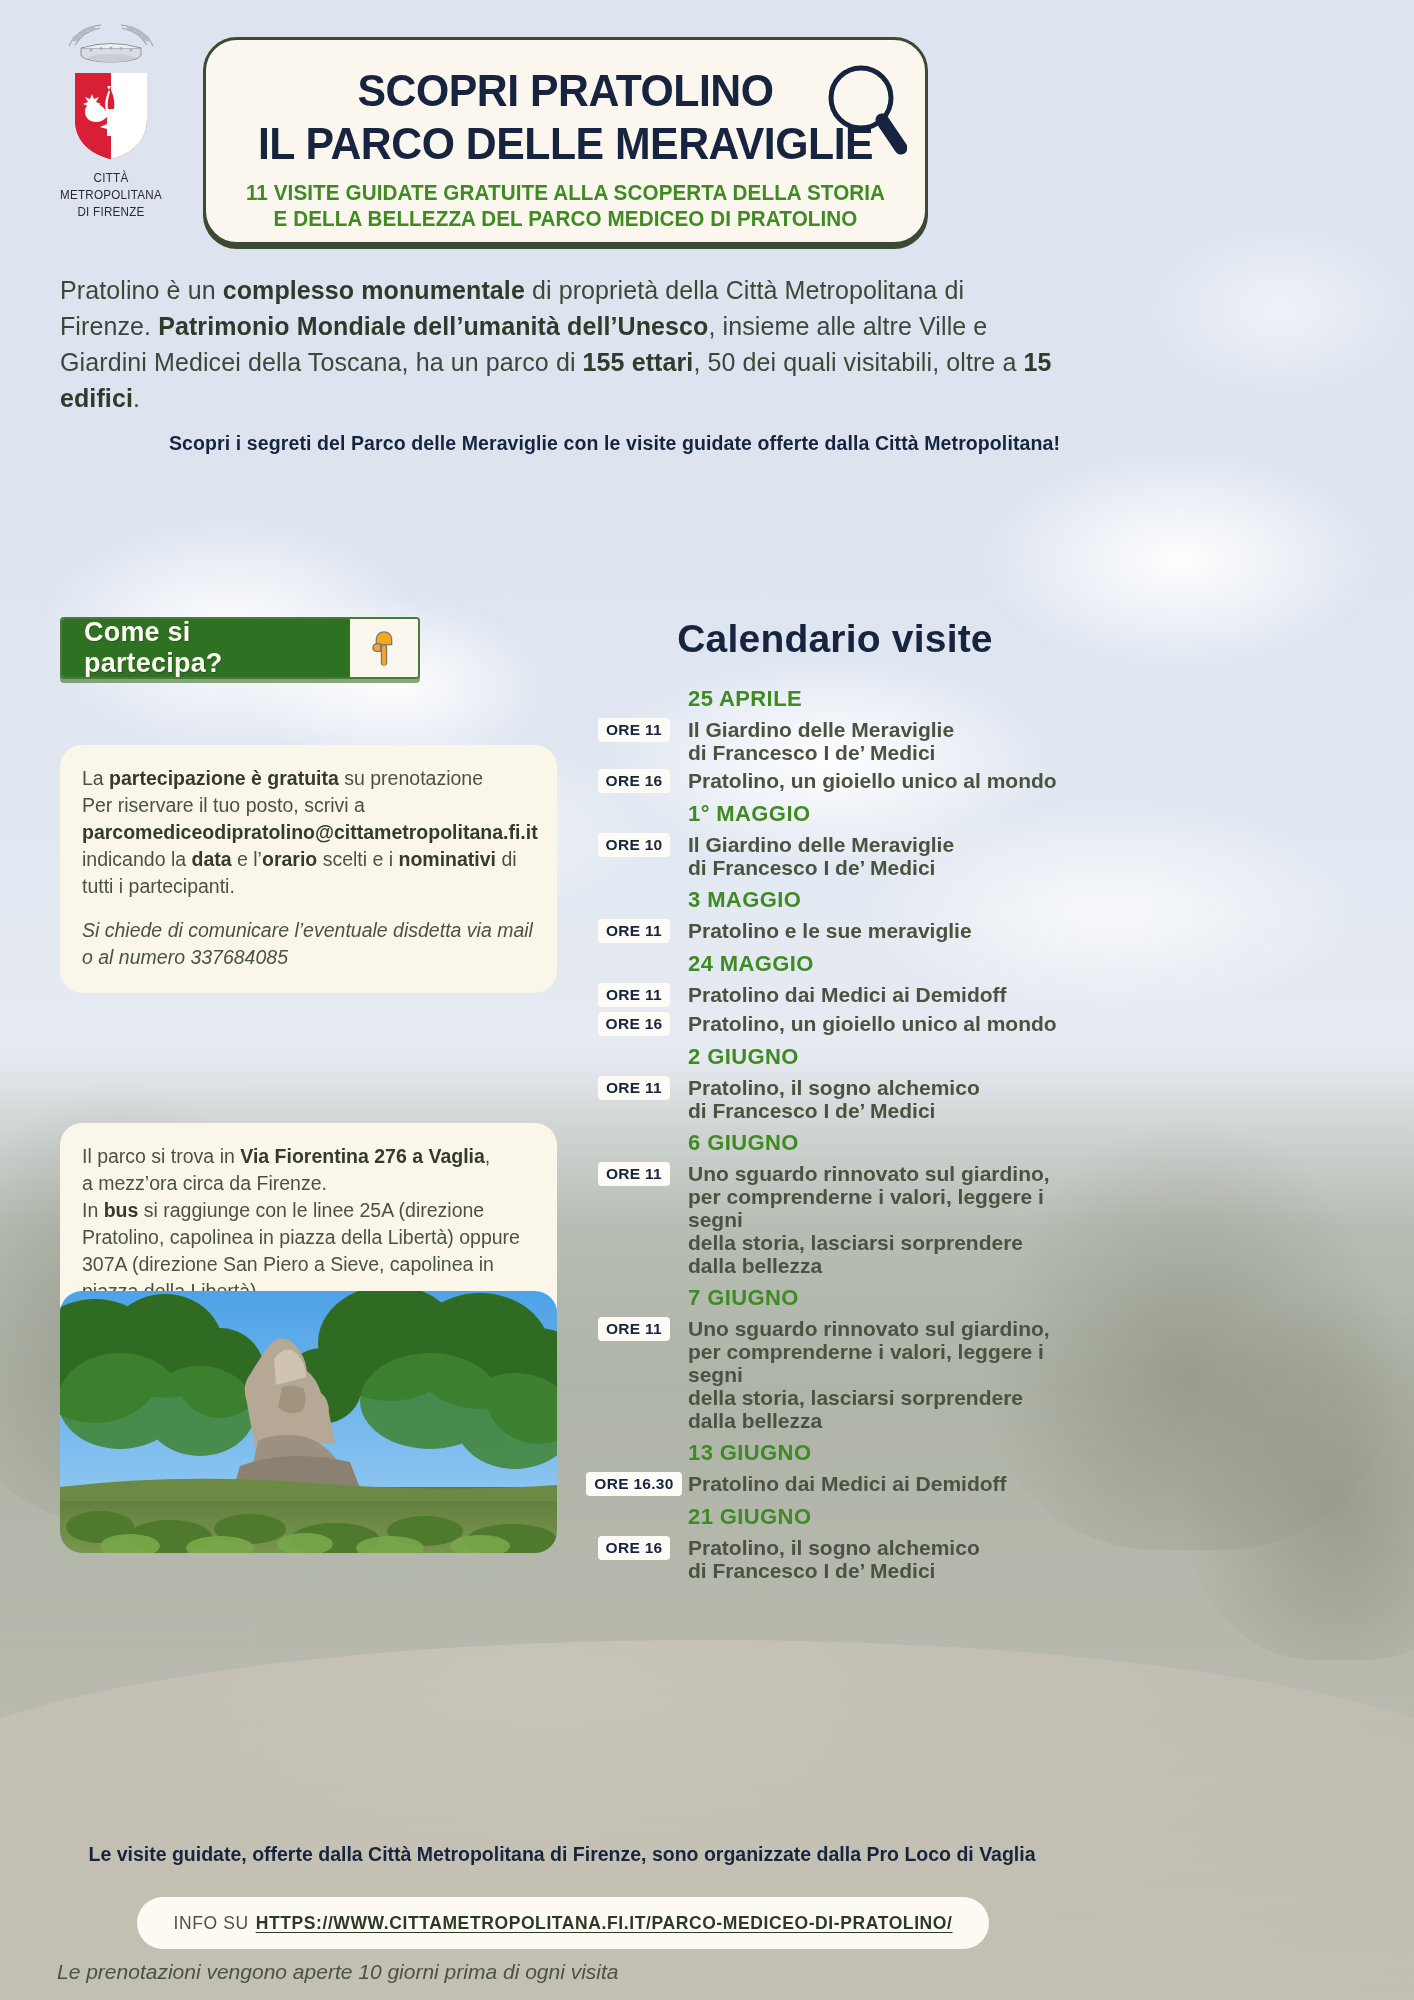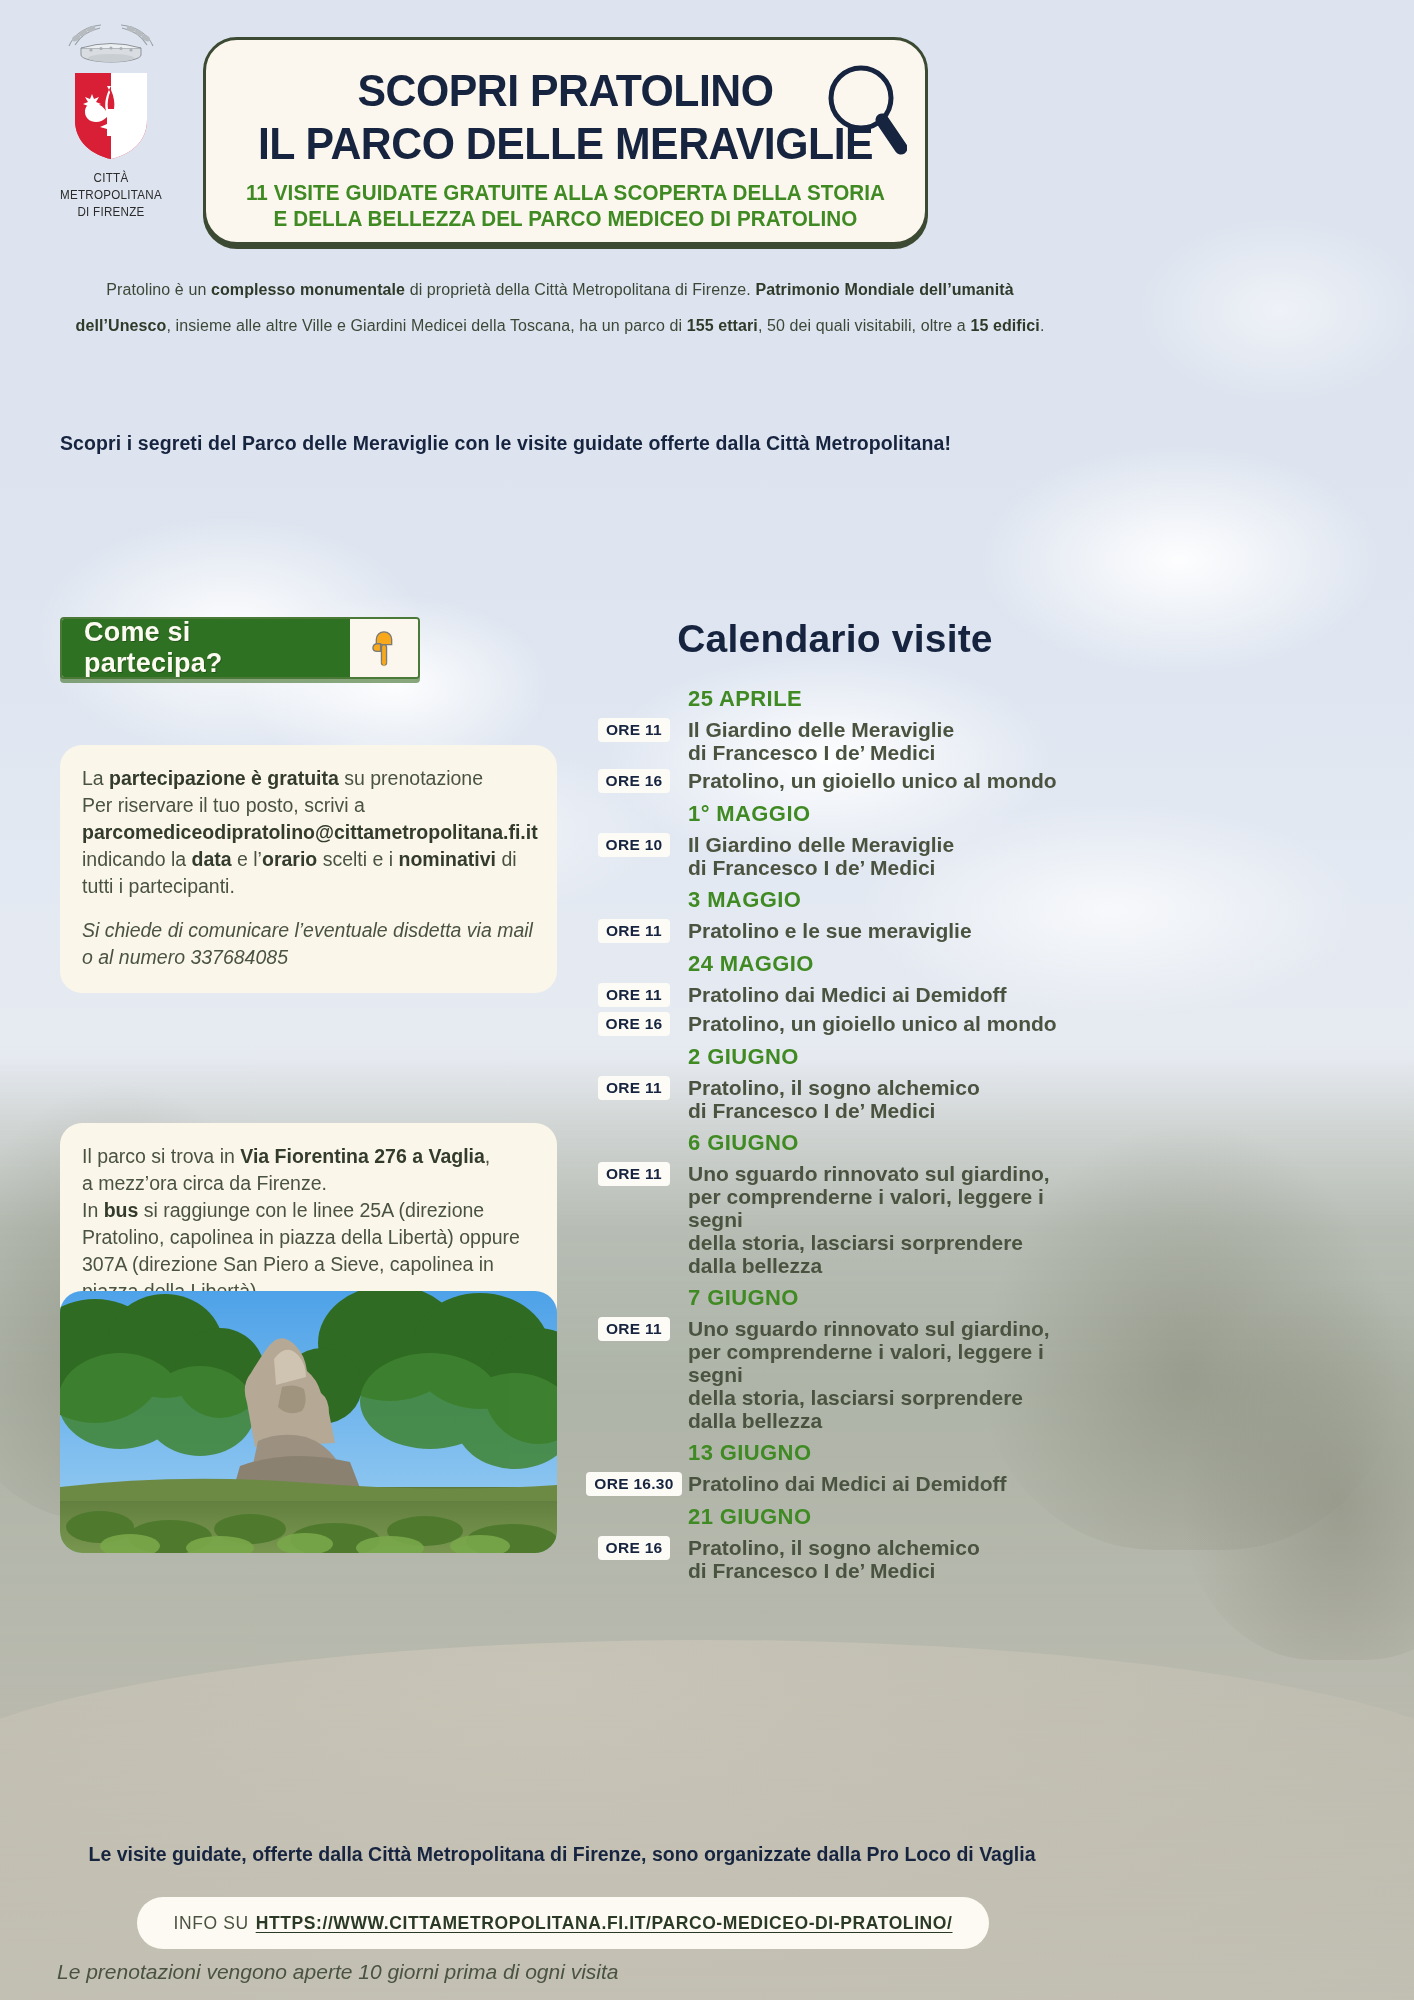--- a/index.html
+++ b/index.html
@@ -118,30 +118,29 @@
     color: #3f8a22; font-weight: bold;
     font-family: "Liberation Sans Narrow", "Liberation Sans", sans-serif;
     font-size: 21.5px; line-height: 26px; letter-spacing: .1px;
     transform: scaleX(.96);
   }
   .magnifier { position: absolute; right: 18px; top: 22px; width: 86px; height: 96px; }
 
   
   .intro {
     position: absolute; left: 60px; top: 272px; width: 1000px;
-    text-align: center;
     color: #3d4737;
-    font-size: 16px; line-height: 36px;
+    font-size: 25px; line-height: 36px;
     letter-spacing: .1px;
   }
   .intro b { color: #303a2a; font-weight: bold; }
 
   .tagline {
     position: absolute; left: 60px; top: 432px; width: 1000px;
-    text-align: left;
+    text-align: right;
     color: #16243f; font-weight: bold;
     font-family: "Liberation Sans Narrow", "Liberation Sans", sans-serif;
     font-size: 19.5px; letter-spacing: .1px;
   }
 
   
   .pill {
     position: absolute;
     height: 62px;
     border: 2px solid #4b7a38;

